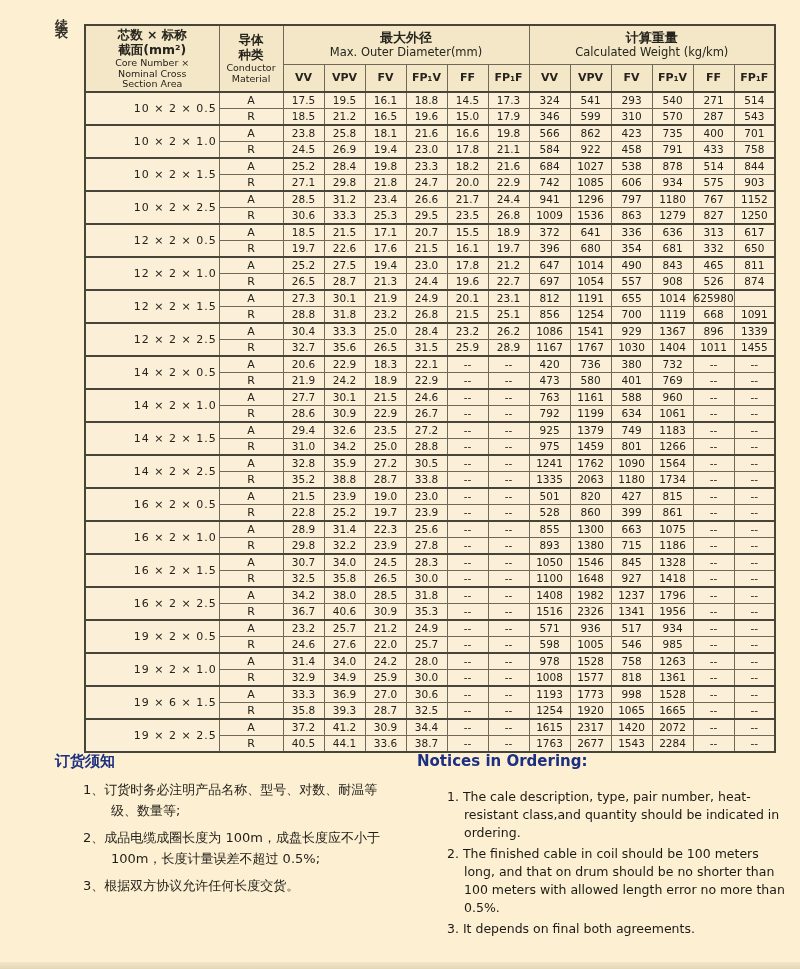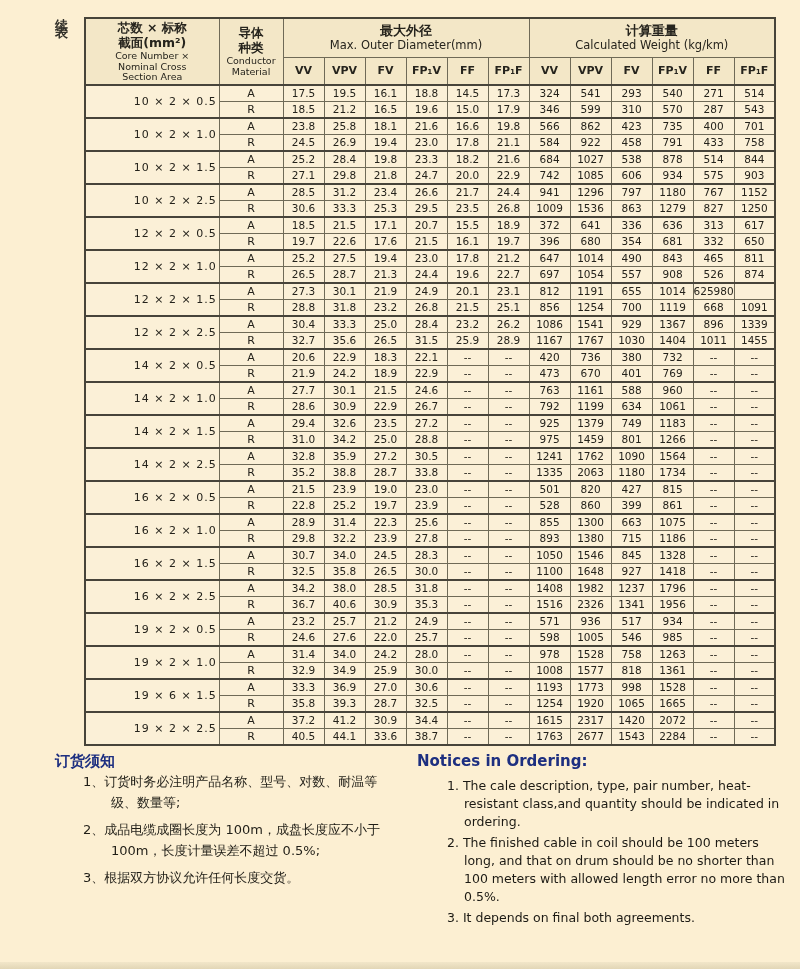--- a/index.html
+++ b/index.html
@@ -1,43 +1,43 @@
 <!DOCTYPE html>
 <html><head>
 <meta charset="utf-8">
 <style>
   html,body{margin:0;padding:0;}
   .page{position:relative;width:800px;height:969px;background:#FCEFD2;
         font-family:"DejaVu Sans",sans-serif;overflow:hidden;color:#26241d;}
   .side-label{position:absolute;left:52px;top:8px;writing-mode:vertical-rl;
         font-size:13px;font-weight:700;letter-spacing:7px;color:#33312a;}
-  table.spec{position:absolute;left:84px;top:17px;width:688px;border-collapse:collapse;
+  table.spec{position:absolute;left:84px;top:24px;width:688px;border-collapse:collapse;
         table-layout:fixed;border:2px solid #47443a;}
   col.c-spec{width:134px;} col.c-cond{width:64px;} col.c-num{width:41px;}
   th,td{border:1px solid #6f6a57;}
   thead th{background:#F3E7C7;padding:1px 2px;vertical-align:middle;}
   thead{border-bottom:2px solid #47443a;}
   .hdr-zh{font-size:12.5px;font-weight:700;white-space:pre-line;line-height:1.2;}
   .hdr-en{font-size:9.5px;font-weight:400;white-space:pre-line;line-height:1.12;margin-top:1px;}
   .big-zh{font-size:13px;font-weight:700;line-height:1.25;}
   .big-en{font-size:11.5px;font-weight:400;line-height:1.2;}
   th.subcol{font-size:11px;font-weight:700;height:24px;}
   tbody td{background:#FBF0D7;text-align:center;font-size:10.5px;height:15px;
         padding:0;line-height:1;color:#24221b;}
   tbody td.spec-cell{font-size:11px;letter-spacing:1px;padding-left:46px;}
   tbody td.mat-cell{font-size:11px;}
   tr.group-start td{border-top:2px solid #47443a;}
   .notices{position:absolute;left:1px;top:752px;width:800px;display:flex;}
   .notices-zh{margin-left:54px;width:348px;}
   .notices-en{margin-left:14px;width:372px;}
   .n-heading{font-size:15px;font-weight:700;color:#1d2f80;}
-  .zh-items{margin-left:28px;margin-top:0;}
+  .zh-items{margin-left:28px;margin-top:8px;}
   .zh-item{font-size:13px;line-height:1.65;padding-left:28px;text-indent:-28px;
         margin-bottom:5px;color:#201e17;}
-  .en-items{margin-left:30px;margin-top:7px;}
+  .en-items{margin-left:30px;margin-top:18px;}
   .en-item{font-size:12.5px;line-height:1.42;padding-left:17px;text-indent:-17px;
         margin-bottom:4px;color:#1c1a14;}
   .bottom-edge{position:absolute;left:0;bottom:0;width:800px;height:7px;
         background:linear-gradient(#F2E6C9,#E2D6B6);}
 </style>
 </head>
 <body>
 
 <div class="page">
 
@@ -366,21 +366,21 @@
         </tr>
         <tr>
           <td class="mat-cell">R</td>
           <td>21.9</td>
           <td>24.2</td>
           <td>18.9</td>
           <td>22.9</td>
           <td>--</td>
           <td>--</td>
           <td>473</td>
-          <td>670</td>
+          <td>580</td>
           <td>401</td>
           <td>769</td>
           <td>--</td>
           <td>--</td>
         </tr>
         <tr class="group-start">
           <td rowspan="2" class="spec-cell">14 × 2 × 1.0</td>
           <td class="mat-cell">A</td>
           <td>27.7</td>
           <td>30.1</td>

